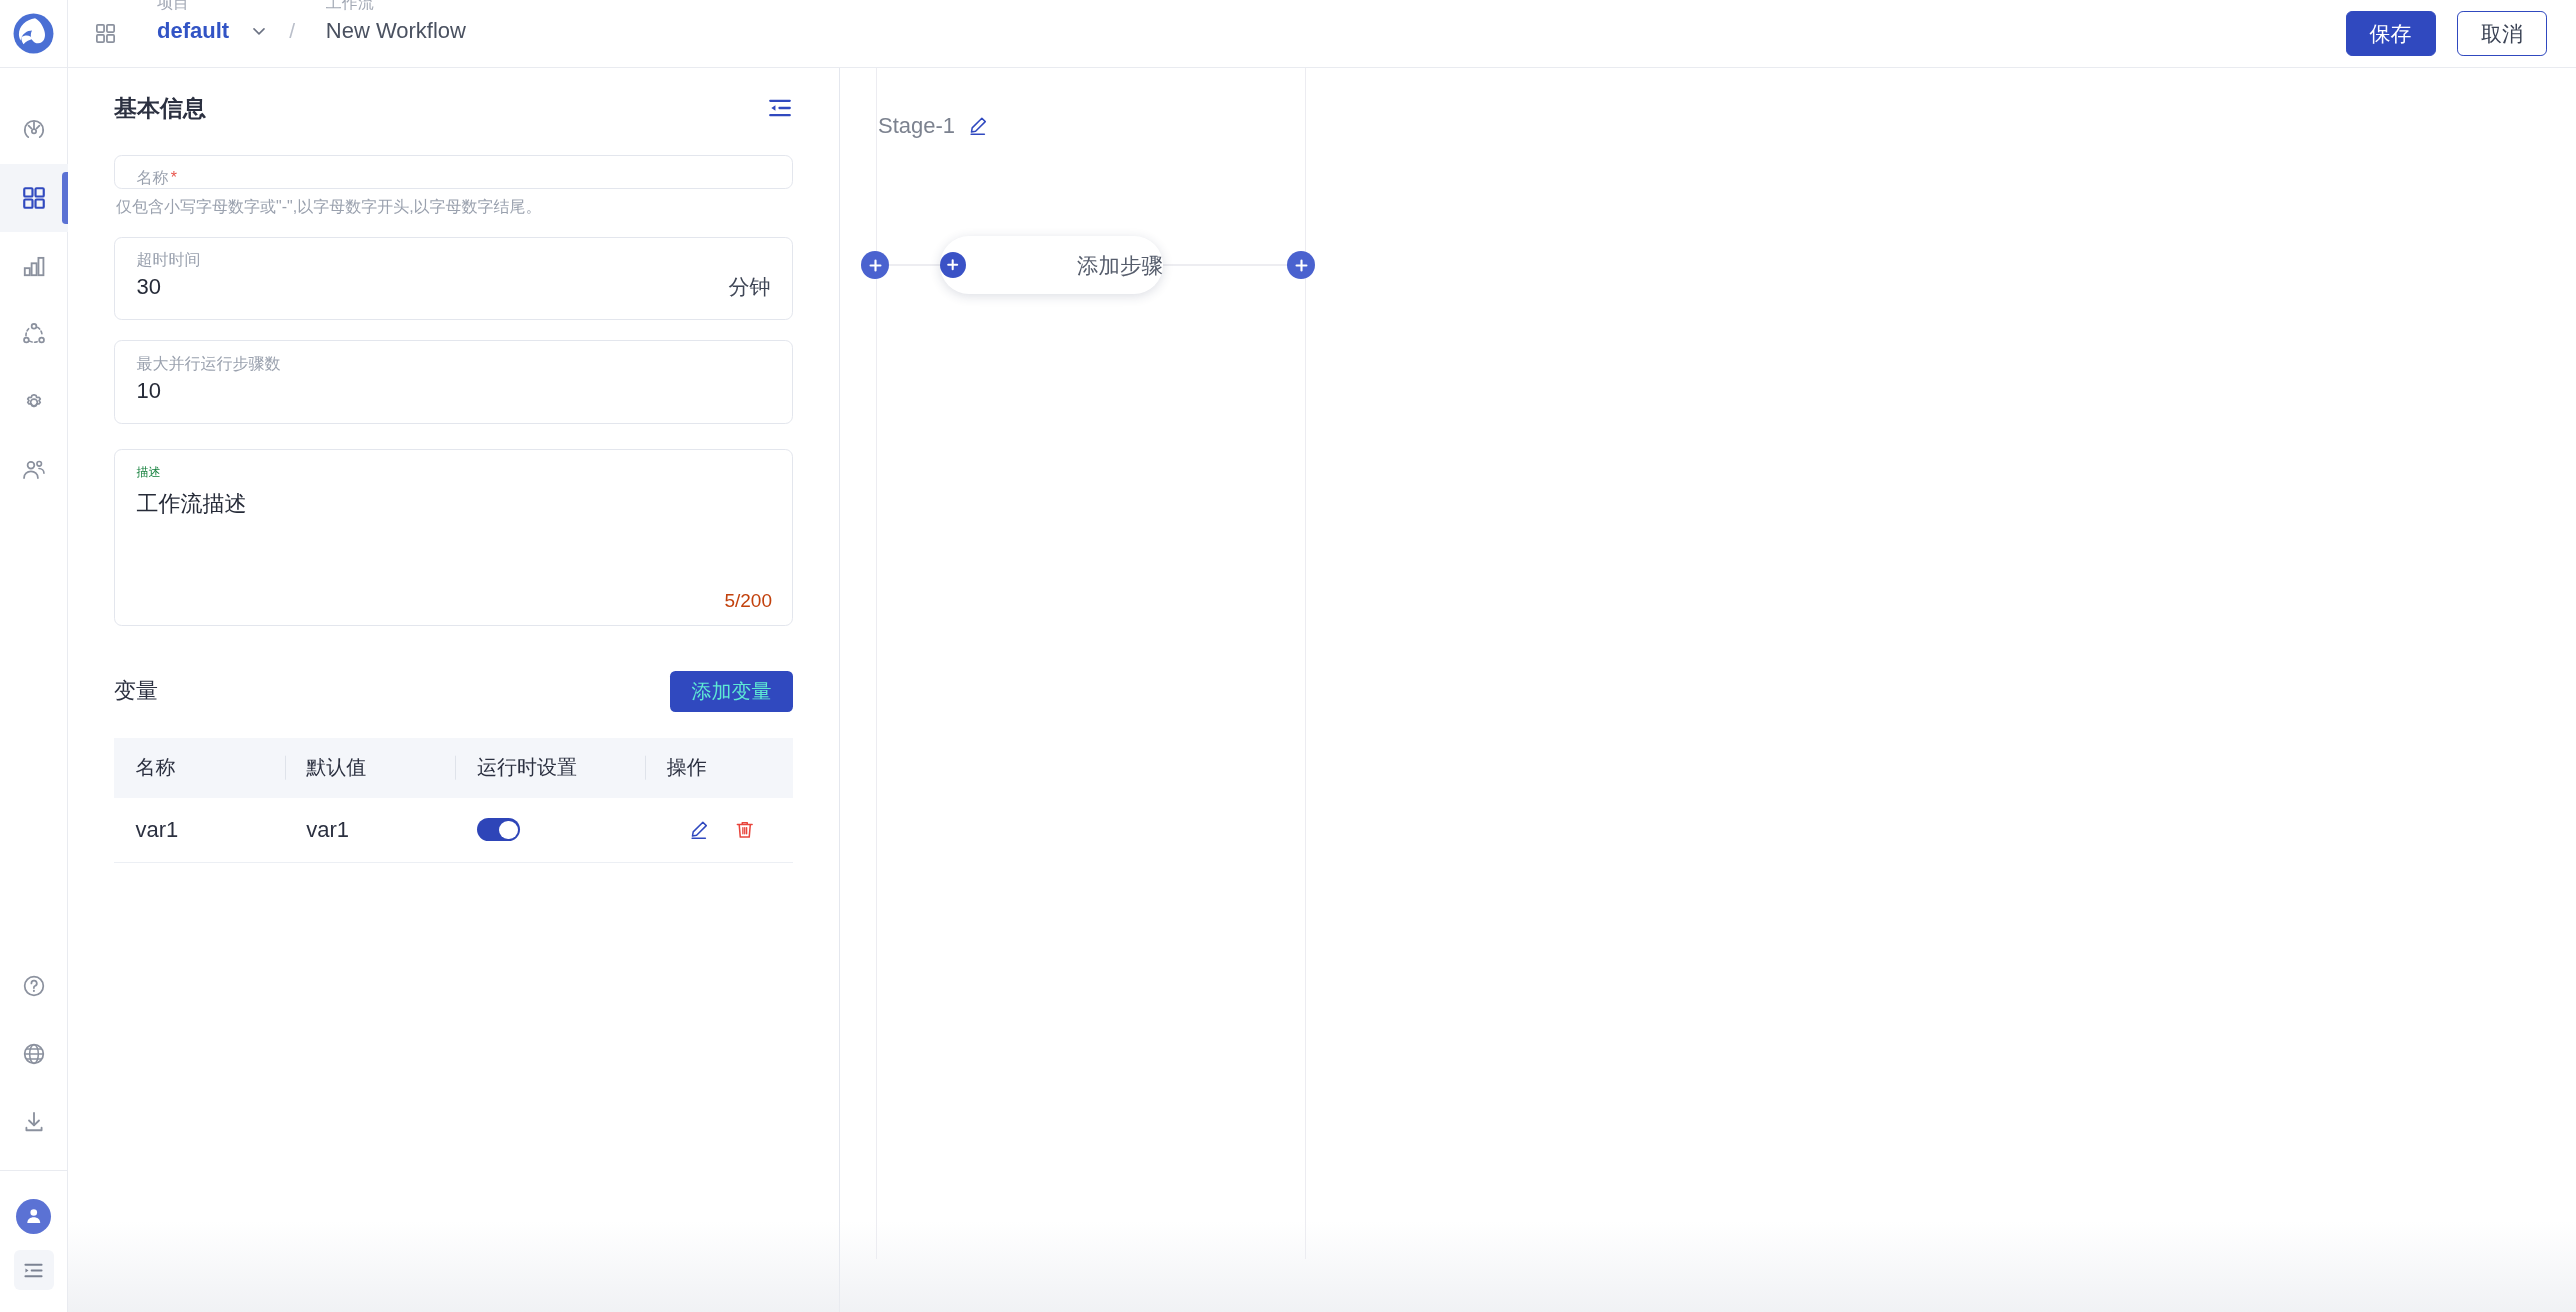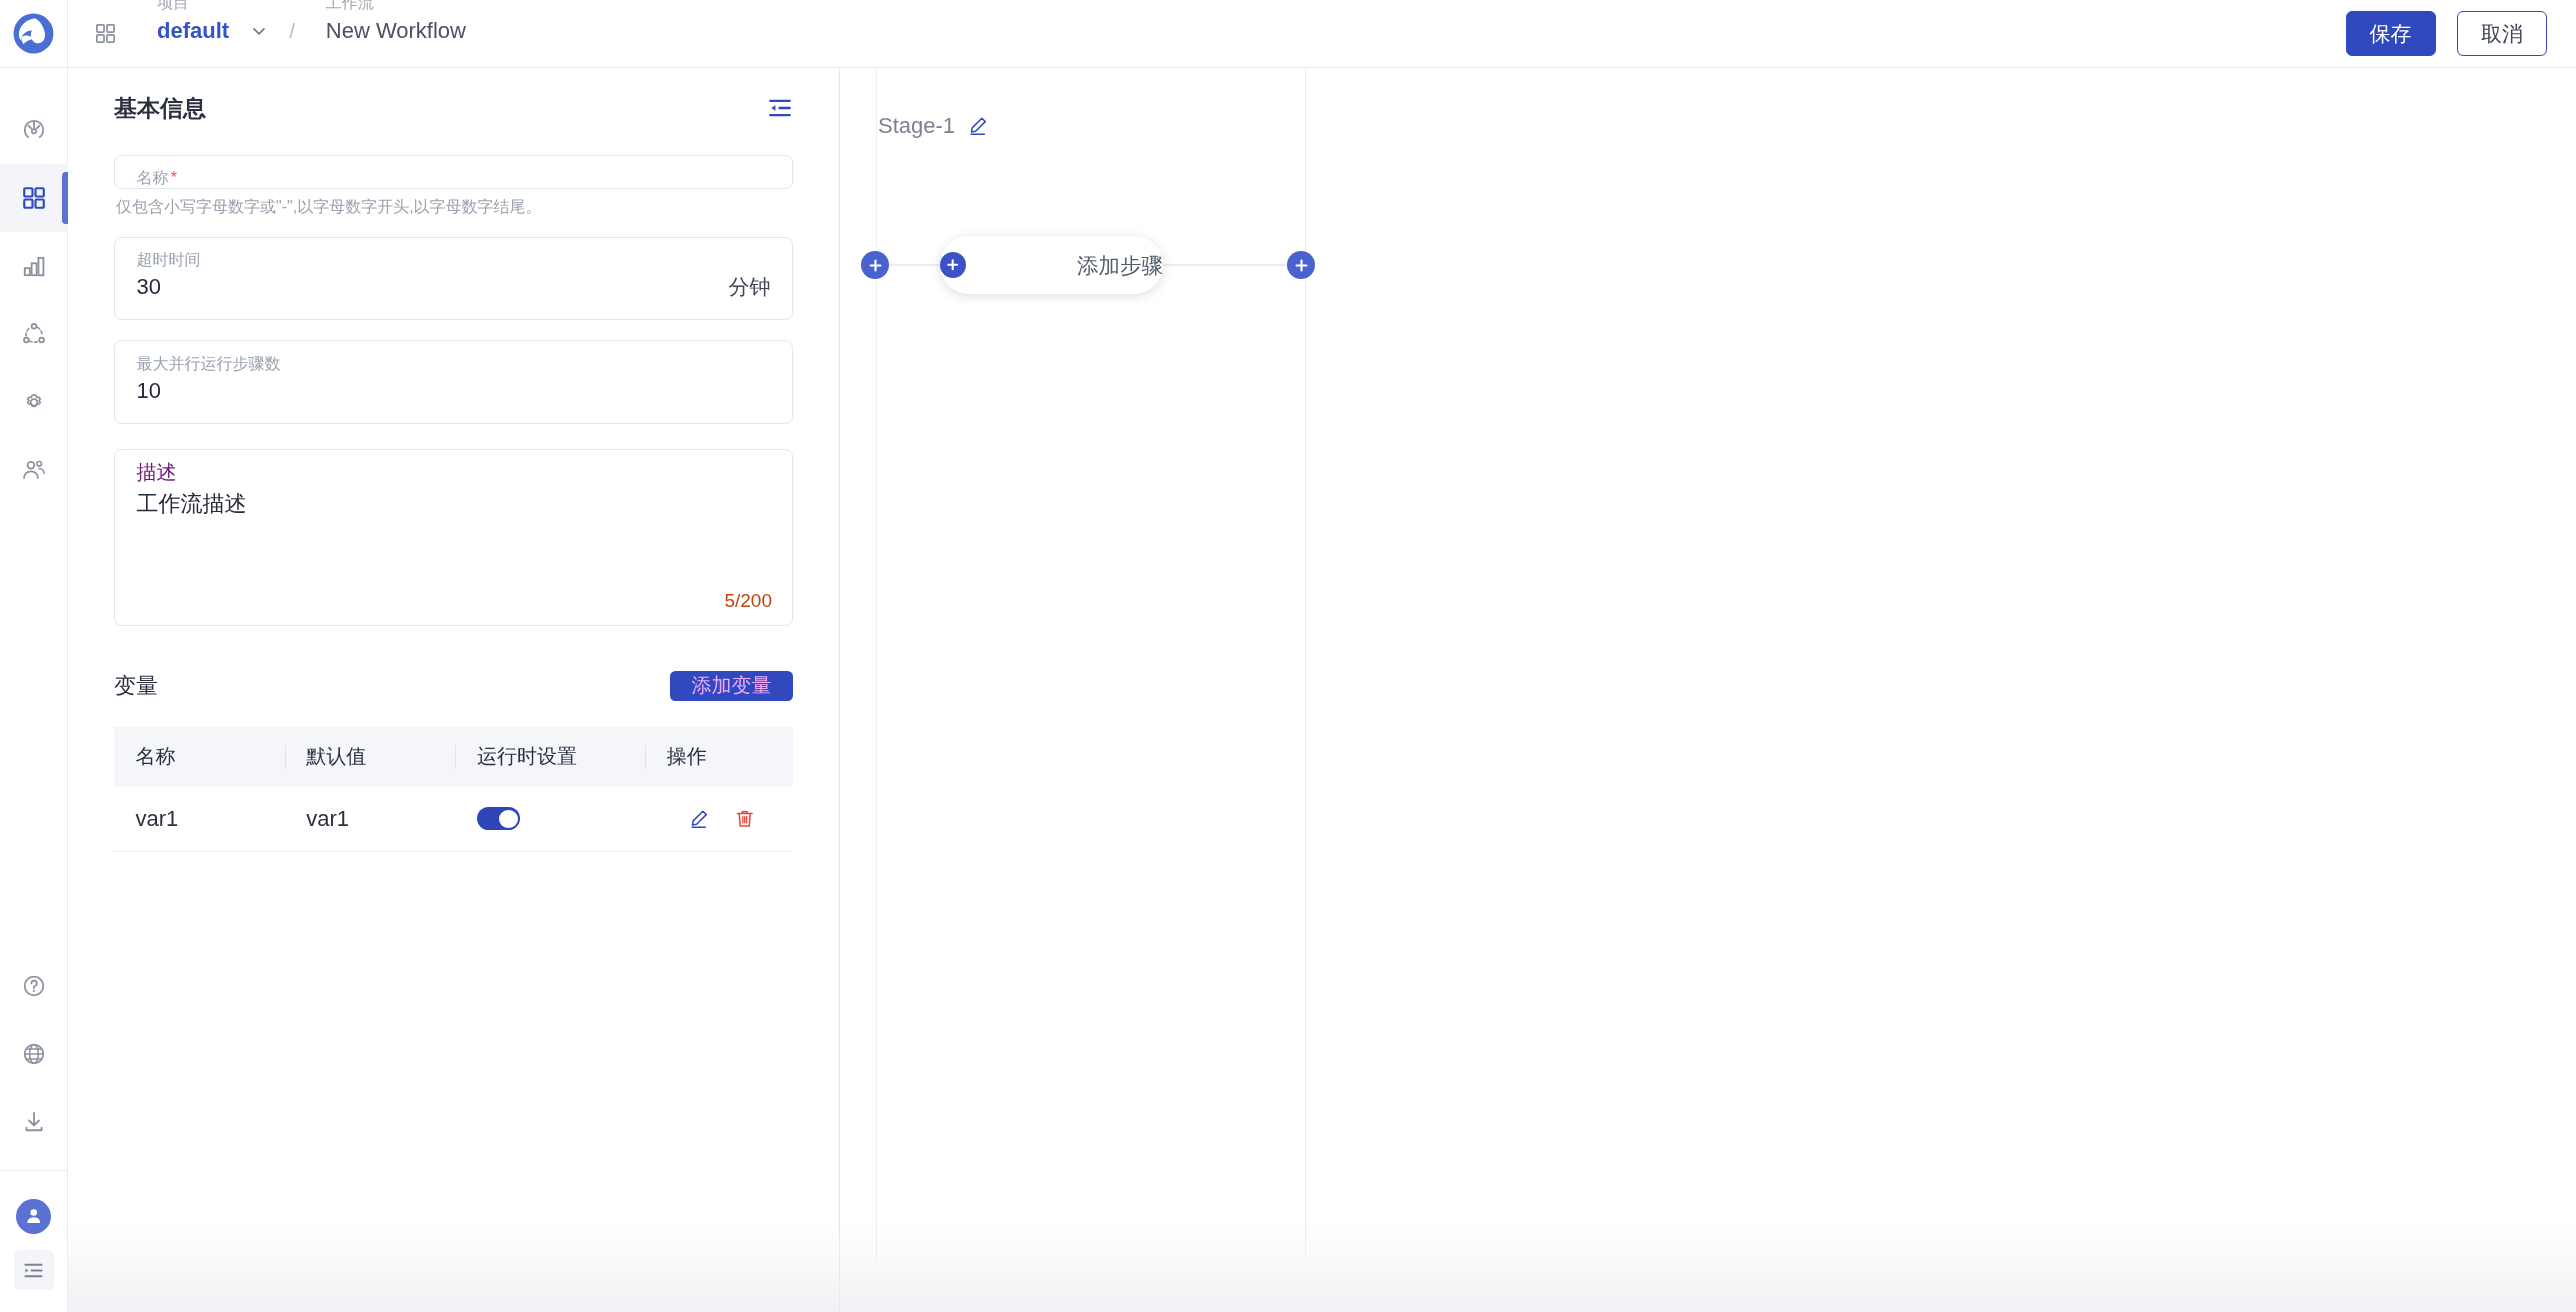--- a/index.html
+++ b/index.html
@@ -94,32 +94,32 @@
   .field-value { font-size: 22px; color: #262b38; line-height: 31px; }
   .field-suffix { margin-left: auto; font-size: 19px; color: #8d94a3; }
   .field-suffix.unit { font-size: 21px; color: #3f4656; }
   .helper { font-size: 16px; color: #9aa1ae; margin: 7.7px 46px 0 48px; line-height: 20px; }
   .gap-26 { height: 20px; }
 
   .textarea-field {
     margin: 24.6px 46px 0 46px; border: 0.8px solid #e3e6ed; border-radius: 7.7px;
     height: 177px; position: relative; background: #fff;
   }
-  .ta-label { font-size: 20px; color: #701a75; padding: 12.3px 0 0 21.5px; line-height: 20px; }
+  .ta-label { font-size: 12px; color: #15803d; padding: 12.3px 0 0 21.5px; line-height: 20px; }
   .ta-value { font-size: 22px; color: #262b38; padding: 6.1px 0 0 21.5px; line-height: 31px; }
   .ta-count { position: absolute; right: 20px; bottom: 12.3px; font-size: 19px; color: #c2410c; }
 
   .vars-head {
     display: flex; align-items: center; justify-content: space-between;
     margin: 45px 46px 0 46px;
   }
   .vars-title { font-size: 22px; color: #2b3040; font-weight: 400; }
   .btn-add {
-    background: #3049bf; color: #f0abfc; font-size: 20px; border-radius: 5.4px;
-    padding: 0 21.5px; height: 30px; display: flex; align-items: center; cursor: pointer;
+    background: #3049bf; color: #5eead4; font-size: 20px; border-radius: 5.4px;
+    padding: 0 21.5px; height: 41px; display: flex; align-items: center; cursor: pointer;
   }
 
   .vtable { margin: 26px 46px 0 46px; }
   .vthead { display: flex; background: #f4f6fa; height: 60px; align-items: center; }
   .vth { font-size: 20px; color: #2b3040; font-weight: 400; position: relative; padding-left: 21.5px; }
   .vth + .vth::before {
     content: ""; position: absolute; left: 0; top: 50%; transform: translateY(-50%);
     width: 0.8px; height: 24.6px; background: #dfe3ea;
   }
   .c1 { width: 178px; } .c2 { width: 178px; } .c3 { width: 198px; } .c4 { width: 154px; }

